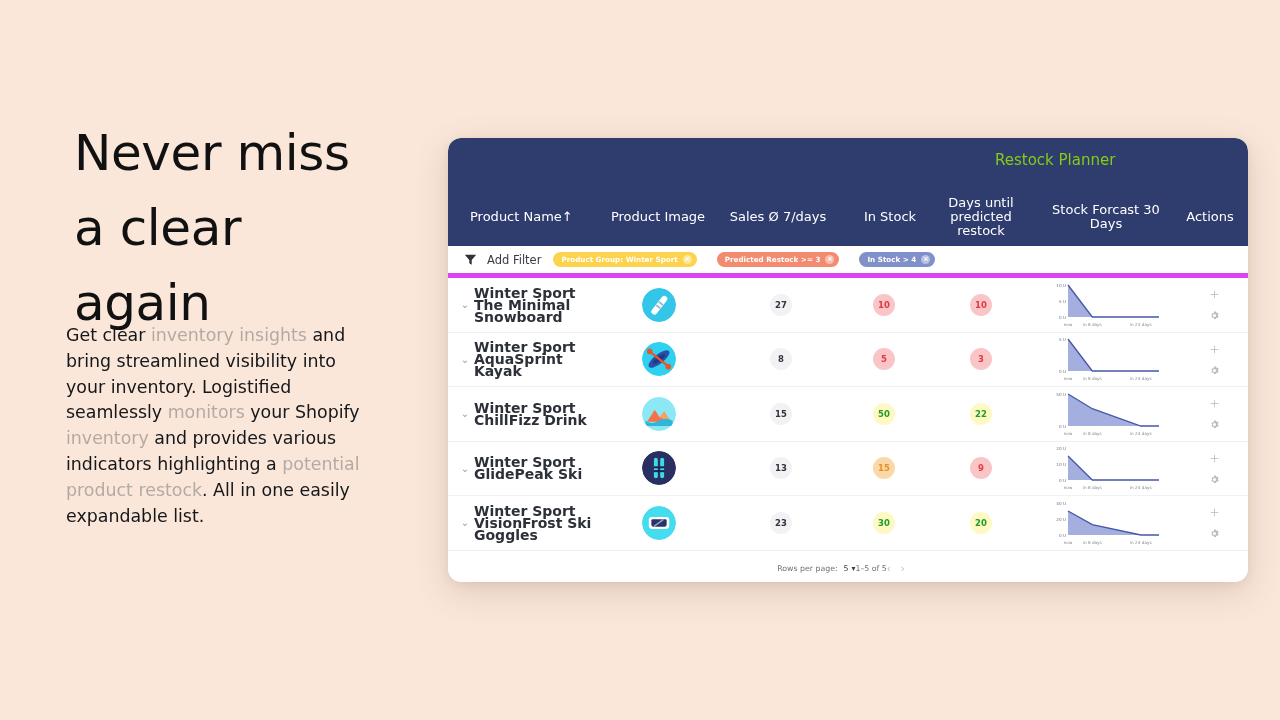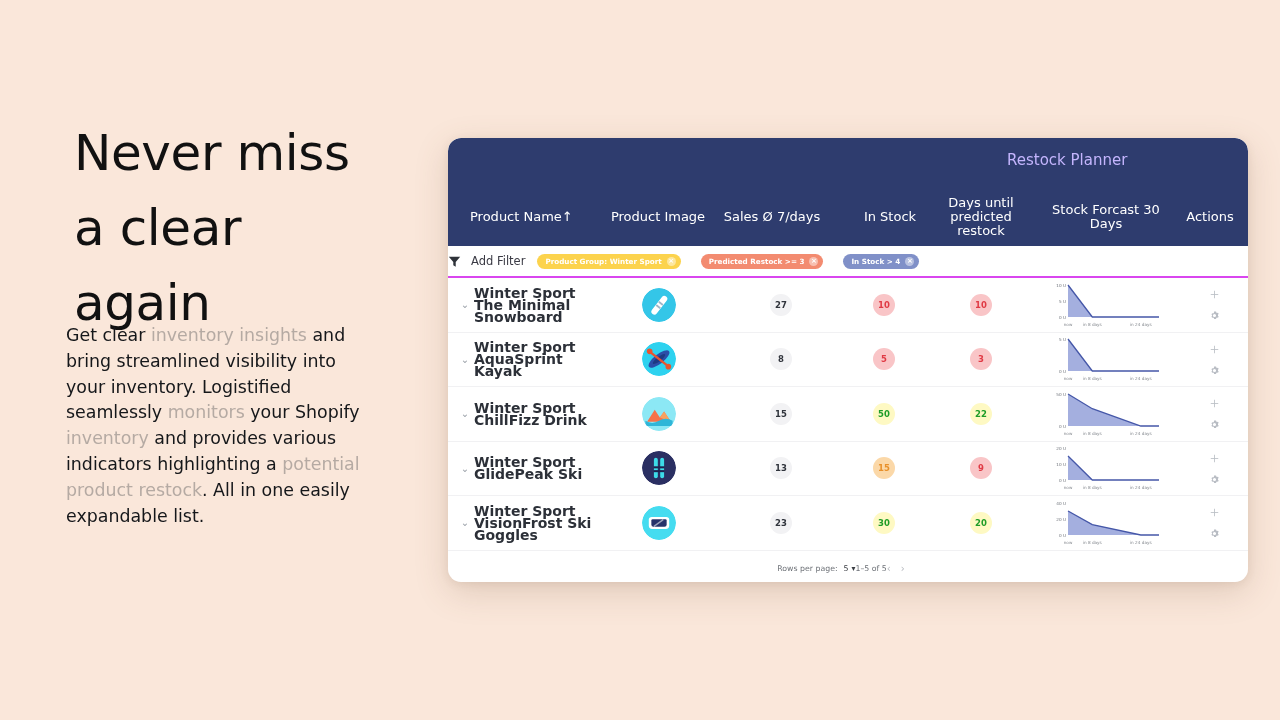--- a/index.html
+++ b/index.html
@@ -46,41 +46,41 @@
   .tabs { display:flex; height:48px; align-items:flex-start; }
   .tab {
     font-size:15px; padding:13px 6px 6px; position:relative;
     font-family:"DejaVu Sans", sans-serif;
   }
   .tab.active { color:#9dc6ef; position:absolute; left:150px; }
   .tab.active .underline {
     position:absolute; left:0; right:0; bottom:-5px; height:3px;
     background:#7fb6e8; border-radius:2px;
   }
-  .tab.inactive { color:#c4b5fd; position:absolute; left:553px; }
+  .tab.inactive { color:#84cc16; position:absolute; left:541px; }
 
   .col-heads {
     position:absolute; left:0; right:0; top:48px; height:60px;
   }
   .col-head {
     position:absolute; color:#ffffff; font-size:13px; text-align:center;
     line-height:14px; font-family:"DejaVu Sans", sans-serif;
   }
   .ch-name   { left:14px;  width:130px; top:24px; text-align:left; padding-left:8px;}
   .ch-image  { left:150px; width:120px; top:24px; }
-  .ch-sales  { left:264px; width:120px; top:24px; }
+  .ch-sales  { left:270px; width:120px; top:24px; }
   .ch-stock  { left:394px; width:96px;  top:24px; }
   .ch-days   { left:478px; width:110px; top:10px; }
   .ch-forcast{ left:588px; width:140px; top:17px; }
   .ch-actions{ left:728px; width:68px;  top:24px; }
 
   
   .filter-bar {
-    height:32px; display:flex; align-items:center; padding:0 0 0 0; gap:8px;
-    border-bottom:2px solid #d946ef;
+    height:32px; display:flex; align-items:center; padding:0 0 0 16px; gap:8px;
+    border-bottom:5px solid #d946ef;
   }
   .filter-icon { width:13px; height:13px; display:block; }
   .add-filter-label {
     font-size:11.5px; color:#3a3a44; margin-right:4px; margin-left:2px;
     font-family:"DejaVu Sans", sans-serif;
   }
   .chip {
     display:inline-flex; align-items:center; gap:5px;
     height:15px; border-radius:9px; padding:0 5px 0 8px;
     font-size:7.2px; color:#ffffff; font-weight:bold; white-space:nowrap;

